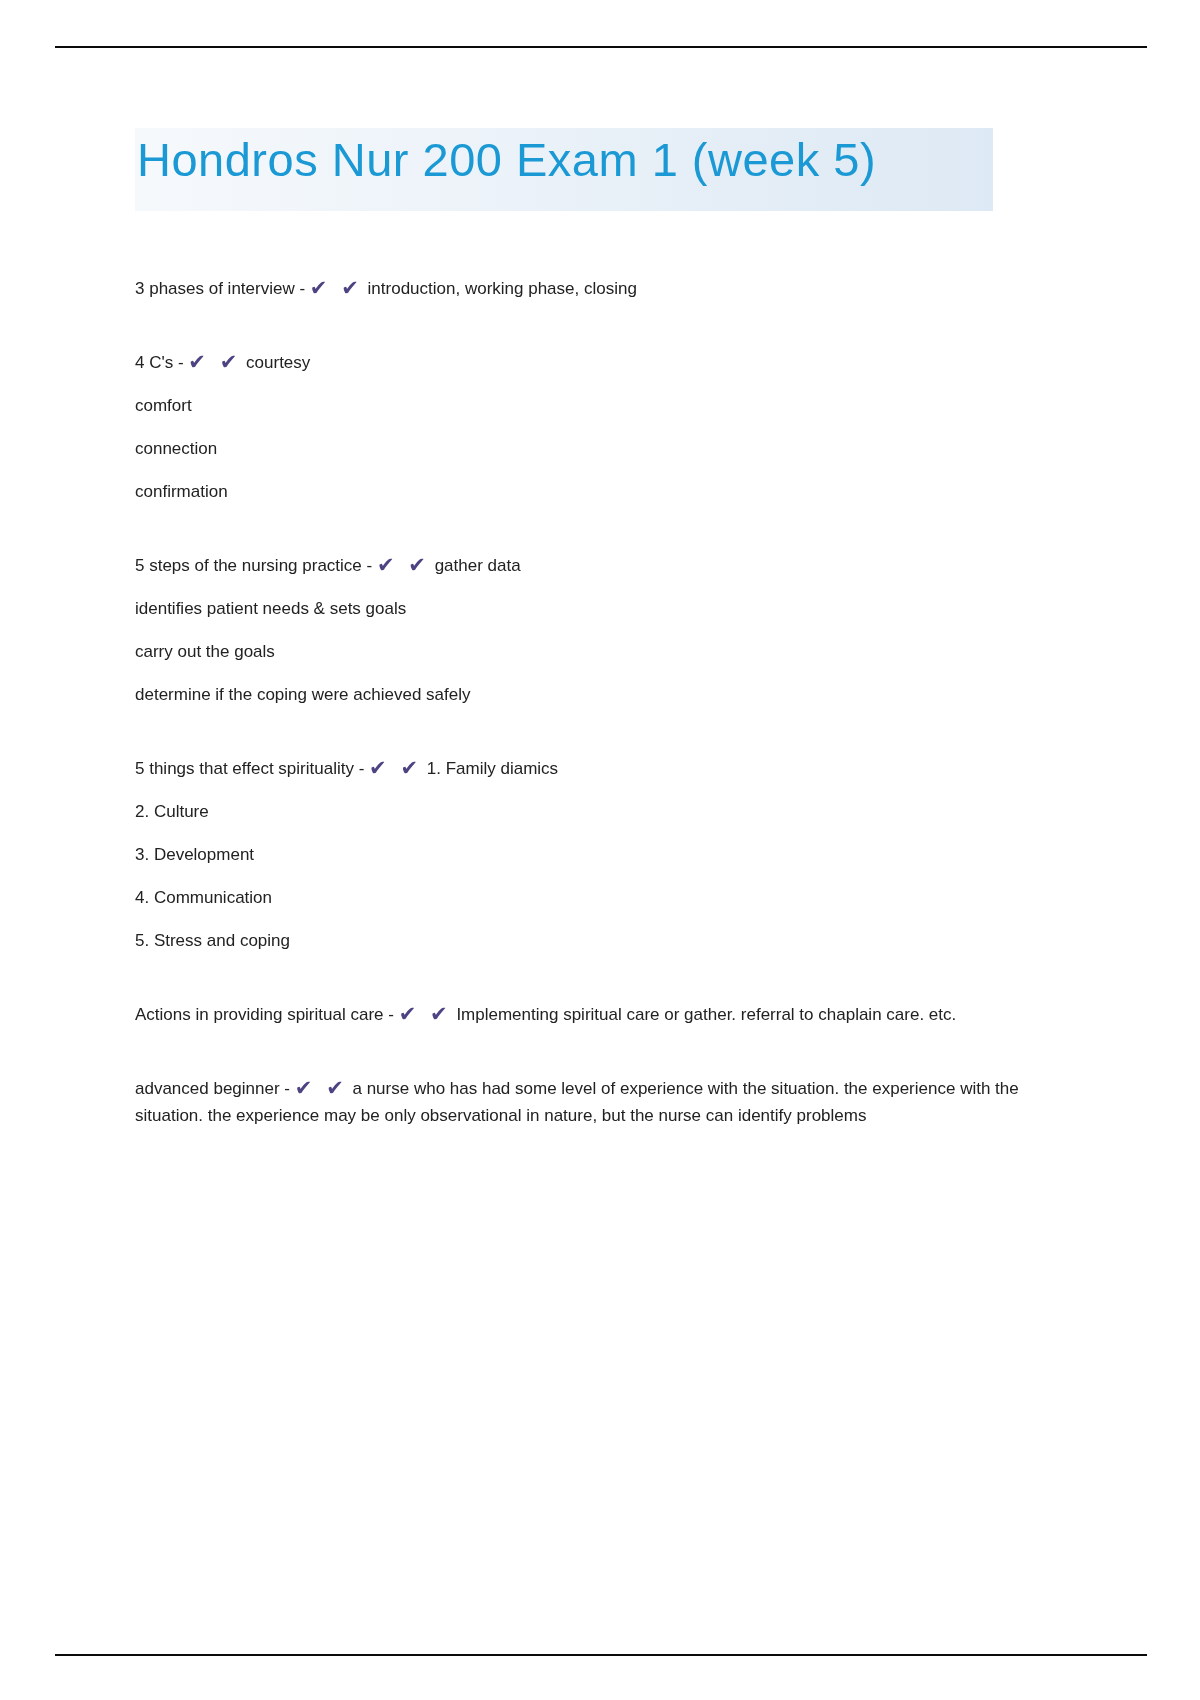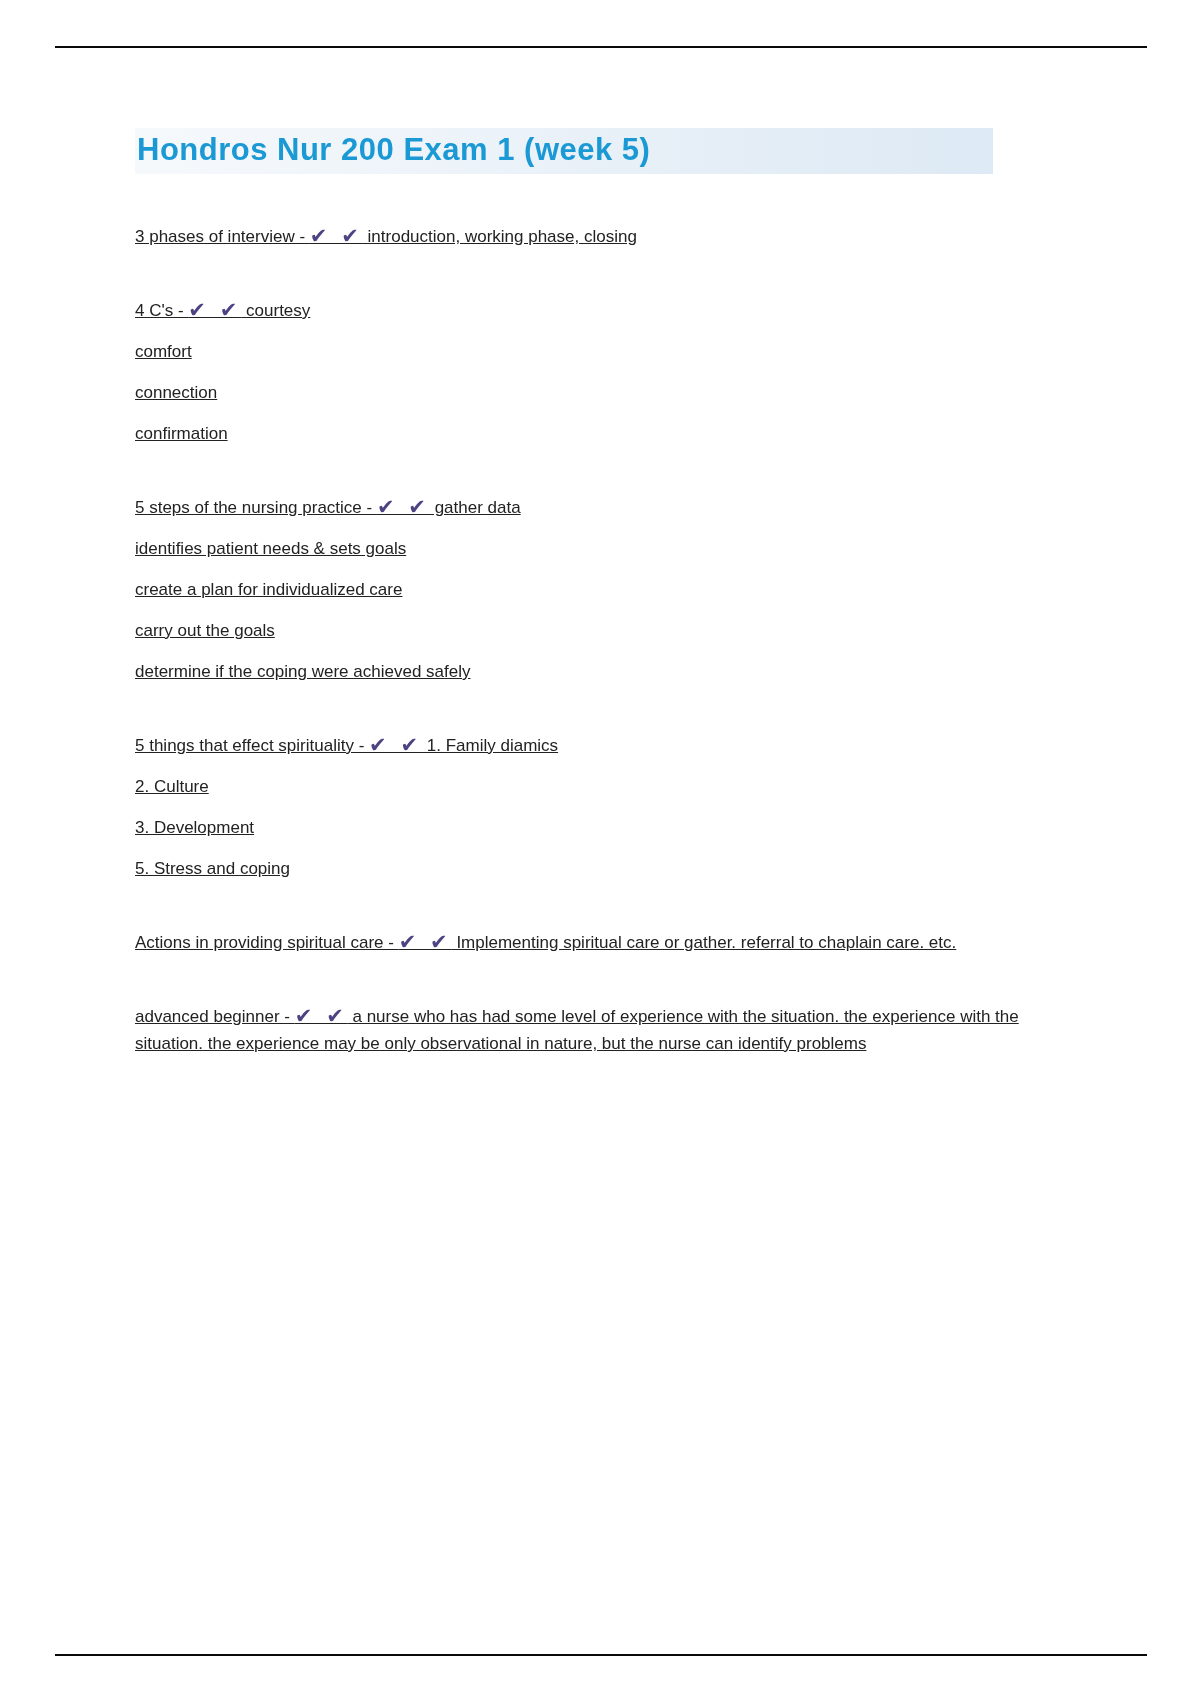--- a/index.html
+++ b/index.html
@@ -27,37 +27,36 @@
   .content {
     position: absolute;
     top: 128px;
     left: 135px;
     width: 935px;
   }
   h1.doc-title {
     margin: 0 0 46px 0;
     display: inline-block;
     width: 858px;
-    padding: 4px 8px 6px 2px;
+    padding: 4px 8px 24px 2px;
     box-sizing: border-box;
-    font-size: 31px;
-    font-weight: bold;
+    font-size: 47px;
+    font-weight: normal;
     letter-spacing: 0.5px;
     color: var(--title-color, #1b99d5);
     background: linear-gradient(90deg, var(--hl-from, #f6f9fc) 0%, var(--hl-to, #dde9f4) 100%);
   }
   .qa-item {
     margin: 0 0 45px 0;
   }
   .qa-item p {
-    margin: 1px 0 14px 0;
+    margin: 16px 0 14px 0;
     font-size: 17px;
     line-height: 27px;
     color: #222222;
-    text-decoration: underline;
   }
   .checks {
     color: var(--check-color, #4d4383);
     font-size: 21px;
     font-weight: bold;
     letter-spacing: 4px;
     position: relative;
     top: 1px;
   }
 </style>
@@ -76,28 +75,28 @@
         </div>
         <div class="qa-item">
           <p><span>4 C's - </span><span class="checks">✔ ✔</span><span> courtesy</span></p>
           <p>comfort</p>
           <p>connection</p>
           <p>confirmation</p>
         </div>
         <div class="qa-item">
           <p><span>5 steps of the nursing practice - </span><span class="checks">✔ ✔</span><span> gather data</span></p>
           <p>identifies patient needs &amp; sets goals</p>
-          <p>create a plan for individualized care</p>
           <p>carry out the goals</p>
           <p>determine if the coping were achieved safely</p>
         </div>
         <div class="qa-item">
           <p><span>5 things that effect spirituality - </span><span class="checks">✔ ✔</span><span> 1. Family diamics</span></p>
           <p>2. Culture</p>
           <p>3. Development</p>
+          <p>4. Communication</p>
           <p>5. Stress and coping</p>
         </div>
         <div class="qa-item">
           <p><span>Actions in providing spiritual care - </span><span class="checks">✔ ✔</span><span> Implementing spiritual care or gather. referral to chaplain care. etc.</span></p>
         </div>
         <div class="qa-item">
           <p><span>advanced beginner - </span><span class="checks">✔ ✔</span><span> a nurse who has had some level of experience with the situation. the experience with the situation. the experience may be only observational in nature, but the nurse can identify problems</span></p>
         </div>
       </div>
   </div>

